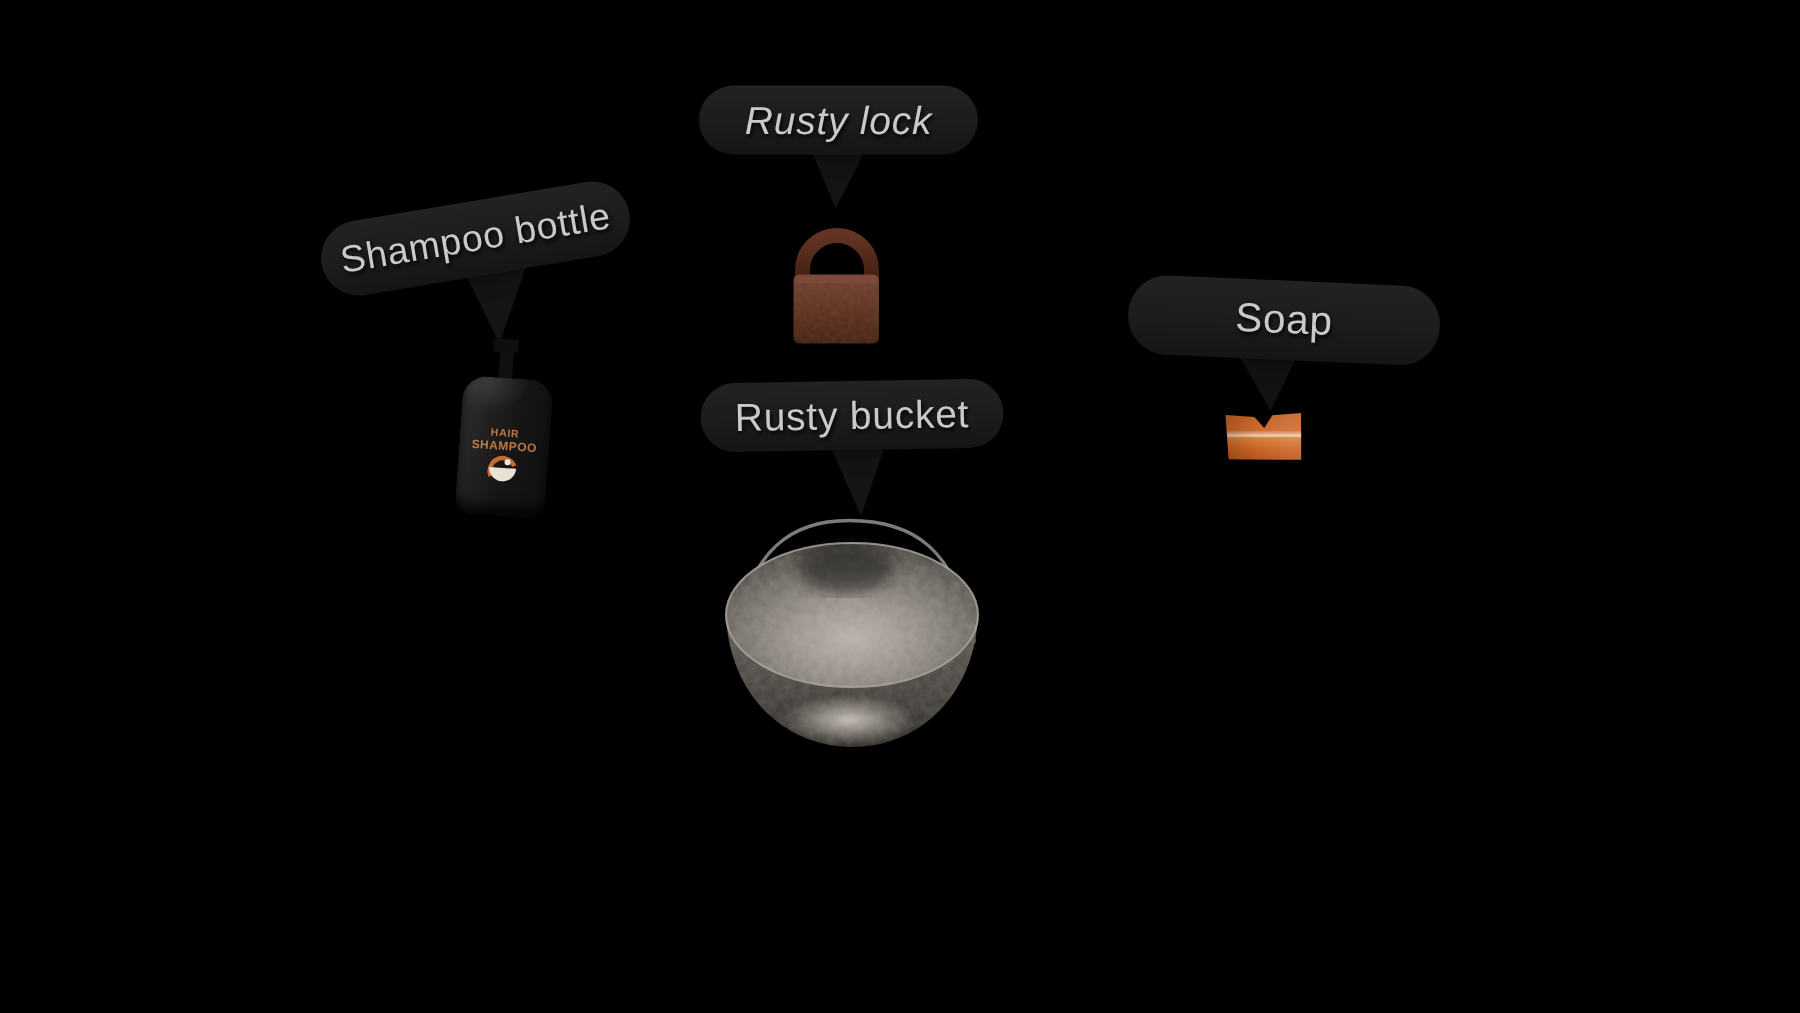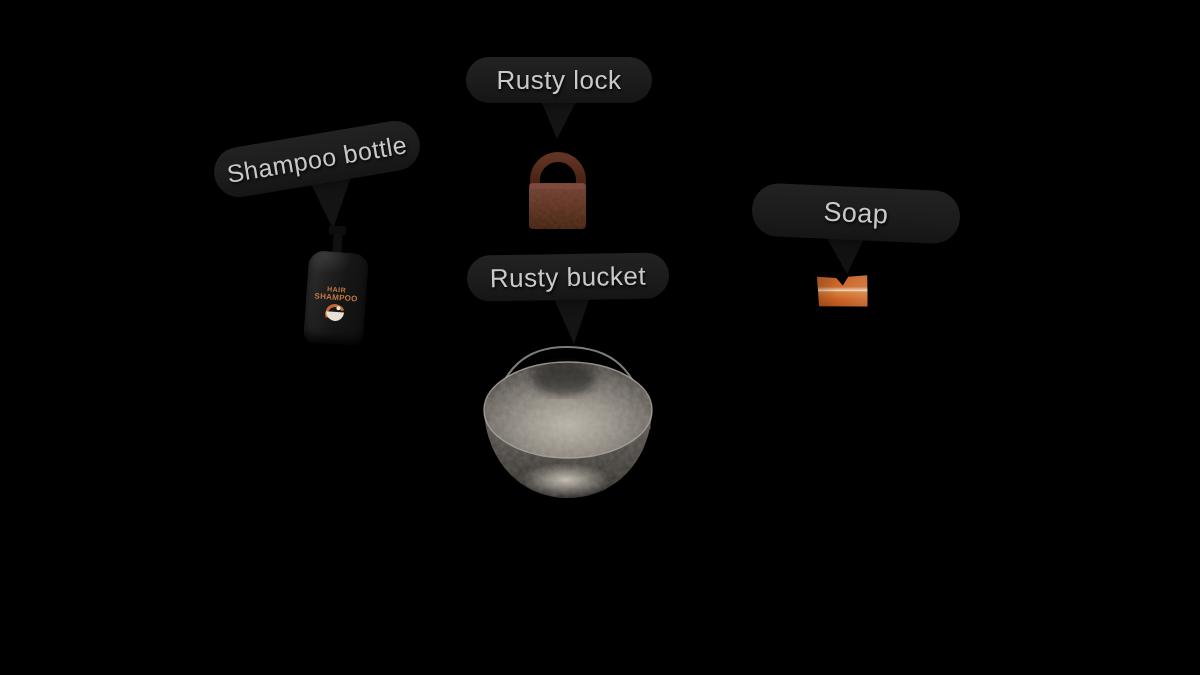--- a/index.html
+++ b/index.html
@@ -12,21 +12,21 @@
   .bubble{
     position:absolute;z-index:3;
     background:linear-gradient(180deg,#222 0%,var(--bubble-bg,#1c1c1c) 55%,#151515 100%);
     display:flex;align-items:center;justify-content:center;
     color:var(--bubble-text,#c9c9c9);
     text-shadow:1px 2px 3px rgba(0,0,0,.9);
     letter-spacing:.5px;
     box-shadow:0 0 14px rgba(0,0,0,.6);
   }
   .tails{position:absolute;left:0;top:0;z-index:2;}
-  #bubble-lock   {left:466px;top:57px; width:186px;height:46px;border-radius:23px;font-size:26px;}
+  #bubble-lock   {left:466px;top:57px; width:186px;height:46px;border-radius:23px;font-size:26px;font-style:italic;}
   #bubble-shampoo{left:213px;top:134px;width:208px;height:50px;border-radius:25px;font-size:25px;transform:rotate(-9.5deg);}
   #bubble-soap   {left:752px;top:187px;width:208px;height:53px;border-radius:26px;font-size:27px;transform:rotate(2.5deg);}
   #bubble-bucket {left:467px;top:254px;width:202px;height:46px;border-radius:23px;font-size:26px;transform:rotate(-1deg);}
 
   .object{position:absolute;z-index:4;}
 
   
   #obj-shampoo{left:301px;top:224px;width:72px;height:122px;transform:rotate(4deg);}
   .pump-nozzle{position:absolute;left:24px;top:2px;width:17px;height:9px;background:#0e0e0e;border-radius:2px;}
   .pump-stem{position:absolute;left:29px;top:9px;width:9px;height:21px;background:#101010;border-radius:1px;}

